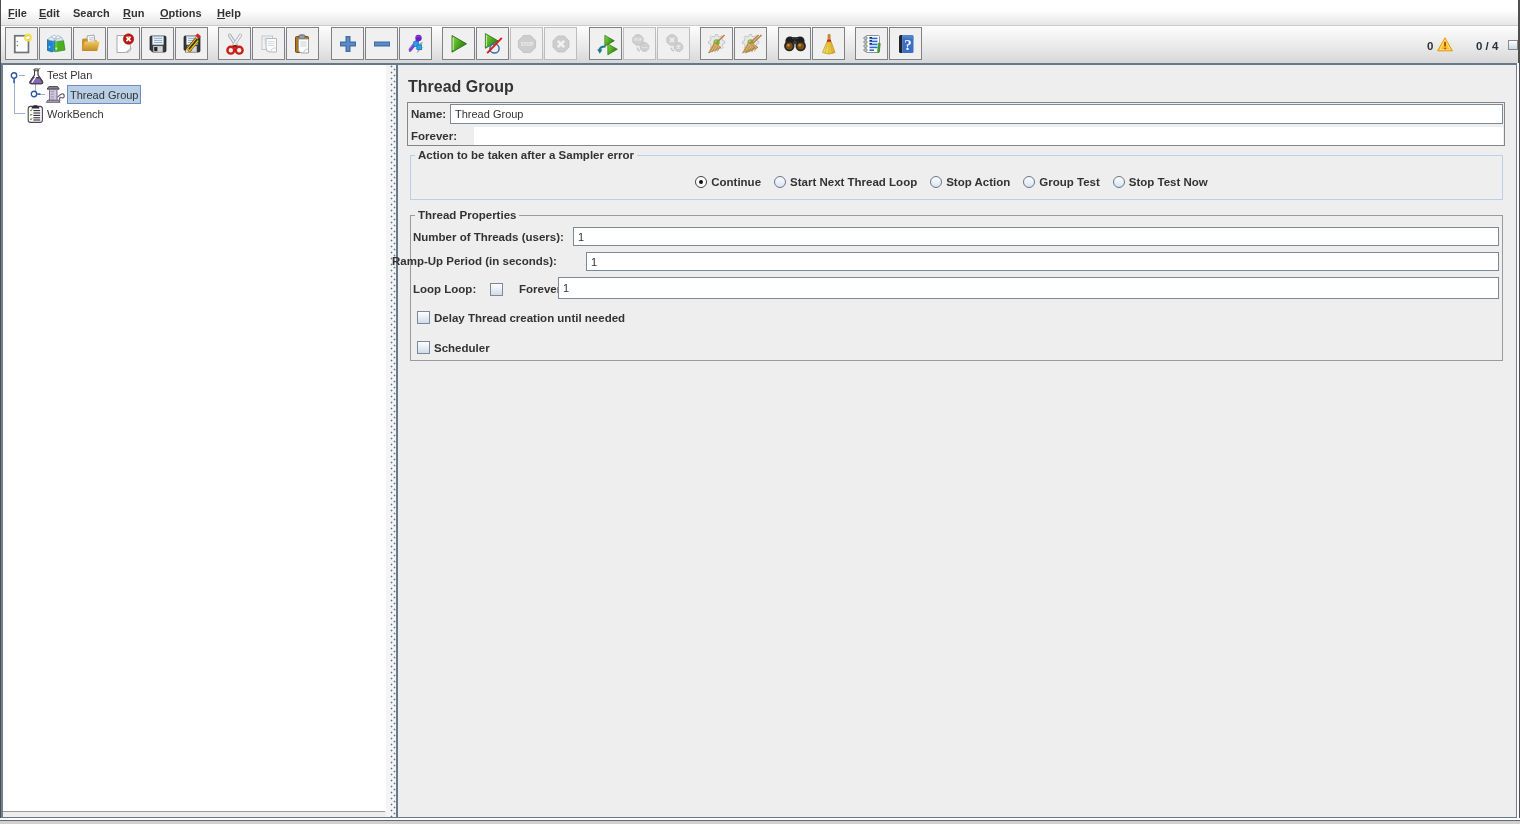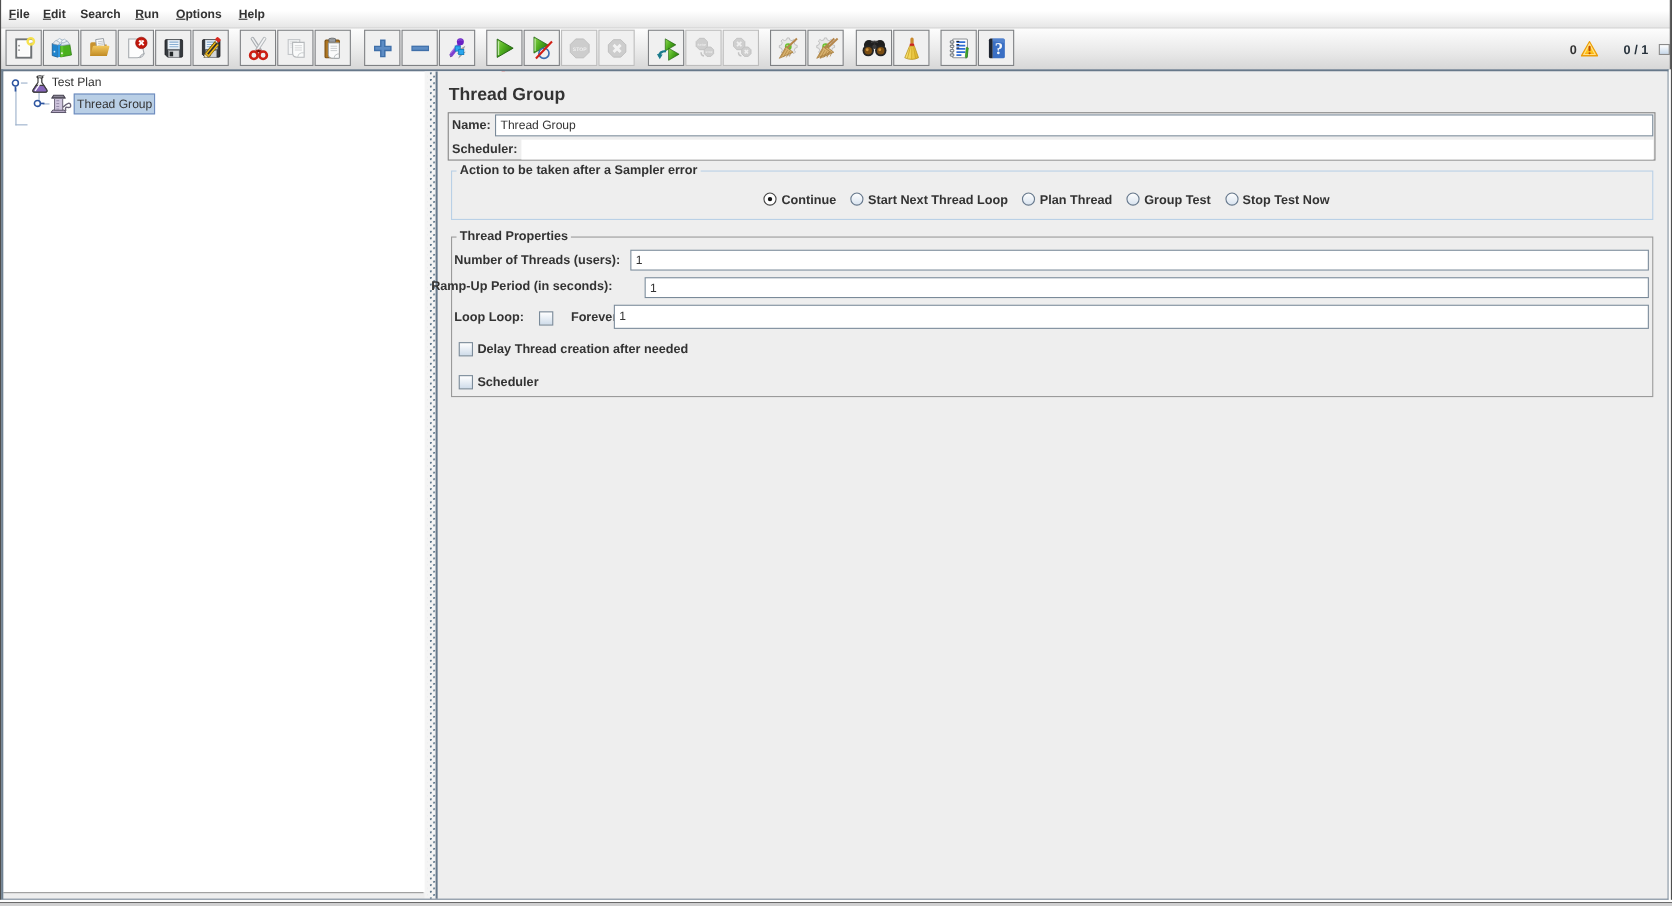--- a/index.html
+++ b/index.html
@@ -382,72 +382,92 @@
 <path d="M3.0 15.0 L13.4 15.0 L15.0 17.3 L1.4 17.3 Z" fill="#b4a8c4" stroke="#5a5468" stroke-width="0.9"></path>
 <rect x="4.6" y="4.2" width="7.4" height="11" fill="#cfc5dd"></rect>
 <rect x="4.6" y="4.2" width="7.4" height="11" fill="none" stroke="#6b6478" stroke-width="0.9"></rect>
 <path d="M6.2 6.6 L8.8 6.6 M6.2 9.2 L8.8 9.2 M6.2 11.8 L8.8 11.8 M6.2 14.2 L8.8 14.2" stroke="#948aa8" stroke-width="0.9"></path>
 <path d="M2.2 4.0 L14.2 4.0 L12.6 1.6 L3.8 1.6 Z" fill="#8f8a99" stroke="#46424f" stroke-width="1"></path>
 <path d="M2.2 4.0 L14.2 4.0 L13.6 5.0 L2.8 5.0 Z" fill="#7b7685"></path>
 <path d="M12.2 12.4 Q18.4 6.4 19.2 10.6 Q19.6 13.4 16.4 12.6 Q13.8 11.8 14.8 15.8" fill="none" stroke="#6b6478" stroke-width="1.3"></path>
 </svg>
 <span class="tsel" style="position:absolute;left:64px;top:0px;height:19px;padding:0 2px;display:flex;align-items:center">Thread Group</span>
       </div>
+<div class="trow" style="left:0;top:39px;height:19px;width:383px">
+        <svg width="17" height="19" viewBox="0 0 17 19" style="position:absolute;left:24px;top:0px">
+<rect x="1.2" y="2.4" width="14.2" height="16" rx="2.4" fill="#fdfdfd" stroke="#4f4458" stroke-width="1.1"></rect>
+<path d="M5 2.8 Q8.5 1.4 12 2.8 L12.5 4.4 L4.5 4.4 Z" fill="#2c2c34"></path>
+<rect x="6.6" y="1.2" width="3.6" height="1.8" fill="#2c2c34"></rect>
+<g stroke="#2c2c34" stroke-width="1.1">
+<line x1="6.4" y1="6.6" x2="13.2" y2="6.6"></line>
+            <line x1="6.4" y1="9" x2="13.2" y2="9"></line>
+<line x1="6.4" y1="11.4" x2="13.2" y2="11.4"></line>
+            <line x1="6.4" y1="13.8" x2="13.2" y2="13.8"></line>
+<line x1="6.4" y1="16" x2="13.2" y2="16"></line>
+          </g>
+<g stroke="#5bb52a" stroke-width="1">
+            <path d="M3.2 6.2 L4 7 L5.2 5.6"></path>
+            <path d="M3.2 10.6 L4 11.4 L5.2 10"></path>
+            <path d="M3.2 15 L4 15.8 L5.2 14.4"></path>
+          </g>
+</svg>
+        <span style="position:absolute;left:44px;top:4px">WorkBench</span>
+      </div>
 </div>
   </div>
 <div id="divider">
     <div class="dots"></div>
   </div>
 <div id="rightpanel"></div>
 <span class="fl" style="left:1427px;top:40px;font-size:11.5px">0</span>
 <svg width="16" height="15" viewBox="0 0 16 15" style="position:absolute;left:1437px;top:37px">
 <path d="M8 0.8 L15.4 13.8 L0.6 13.8 Z" fill="url(#wg)" stroke="#ec9c08" stroke-width="1" stroke-linejoin="round"></path>
 <path d="M8 3.2 L13.2 12.6 L2.8 12.6 Z" fill="none" stroke="#ffe18a" stroke-width="1"></path>
 <rect x="7.1" y="4.6" width="1.9" height="5" rx="0.9" fill="#c14d00"></rect>
 <rect x="7.1" y="10.5" width="1.9" height="1.9" rx="0.9" fill="#c14d00"></rect>
 <defs>
       <linearGradient id="wg" x1="0" y1="0" x2="0" y2="1">
         <stop offset="0" stop-color="#ffdf55"></stop>
         <stop offset="0.75" stop-color="#fec31a"></stop>
         <stop offset="1" stop-color="#f59d00"></stop>
       </linearGradient>
     </defs>
   </svg>
-<span class="fl" style="left:1476px;top:40px;font-size:11.5px;color:#27323c">0 / 1</span>
+<span class="fl" style="left:1476px;top:40px;font-size:11.5px;color:#27323c">0 / 4</span>
 <div style="position:absolute;left:1508px;top:40px;width:10px;height:10px;border:1px solid #8a8a8a;background:linear-gradient(#ffffff,#c7d8ea)"></div>
 
 <span style="position:absolute;left:408px;top:78px;font-weight:bold;font-size:16px;color:#333">Thread Group</span>
 <div style="position:absolute;left:407px;top:102px;width:1098px;height:44px;border:1px solid #858585"></div>
 <span class="fl" style="left:411px;top:108px">Name:</span>
 <div class="tfield" style="left:450px;top:104px;width:1053px;height:20px">Thread Group</div>
-<span class="fl" style="left:411px;top:130px">Scheduler:</span>
+<span class="fl" style="left:411px;top:130px">Forever:</span>
 <div style="position:absolute;left:474px;top:127px;width:1029px;height:18px;background:#fff"></div>
 <div class="fieldset1" style="left:410px;top:155px;width:1093px;height:45px">
 <span class="ftitle">Action to be taken after a Sampler error</span>
 <div style="position:absolute;left:0;top:16px;width:100%;display:flex;justify-content:center;gap:13px;align-items:center;padding-right:10px">
 <span style="white-space:nowrap"><span class="radio sel" style="margin-right:4px"></span><span class="fl" style="position:static">Continue</span></span>
 <span style="white-space:nowrap"><span class="radio" style="margin-right:4px"></span><span class="fl" style="position:static">Start Next Thread Loop</span></span>
-<span style="white-space:nowrap"><span class="radio" style="margin-right:4px"></span><span class="fl" style="position:static">Plan Thread</span></span>
+<span style="white-space:nowrap"><span class="radio" style="margin-right:4px"></span><span class="fl" style="position:static">Stop Action</span></span>
 <span style="white-space:nowrap"><span class="radio" style="margin-right:4px"></span><span class="fl" style="position:static">Group Test</span></span>
 <span style="white-space:nowrap"><span class="radio" style="margin-right:4px"></span><span class="fl" style="position:static">Stop Test Now</span></span>
 </div>
 </div>
 <div class="fieldset2" style="left:410px;top:215px;width:1093px;height:146px">
 <span class="ftitle">Thread Properties</span>
 </div>
 <span class="fl" style="left:413px;top:231px">Number of Threads (users):</span>
 <div class="tfield" style="left:573px;top:227px;width:926px;height:19px">1</div>
 <span class="fl" style="left:392px;top:255px">Ramp-Up Period (in seconds):</span>
 <div class="tfield" style="left:586px;top:252px;width:913px;height:19px">1</div>
 <span class="fl" style="left:413px;top:283px">Loop Loop:</span>
 <div class="cbx" style="left:490px;top:283px"></div>
 <span class="fl" style="left:519px;top:283px">Forever</span>
 <div class="tfield" style="left:558px;top:277px;width:941px;height:22px">1</div>
 <div class="cbx" style="left:417px;top:311px"></div>
-<span class="fl" style="left:434px;top:312px">Delay Thread creation after needed</span>
+<span class="fl" style="left:434px;top:312px">Delay Thread creation until needed</span>
 <div class="cbx" style="left:417px;top:341px"></div>
 <span class="fl" style="left:434px;top:342px">Scheduler</span>
 
 <div id="treebot"></div>
 <div id="botline"></div>
 <div id="winleft"></div>
 <div id="winleft2"></div>
 <div id="winright"></div>
 <div id="winrightw"></div>
 <div id="winrightd"></div>

